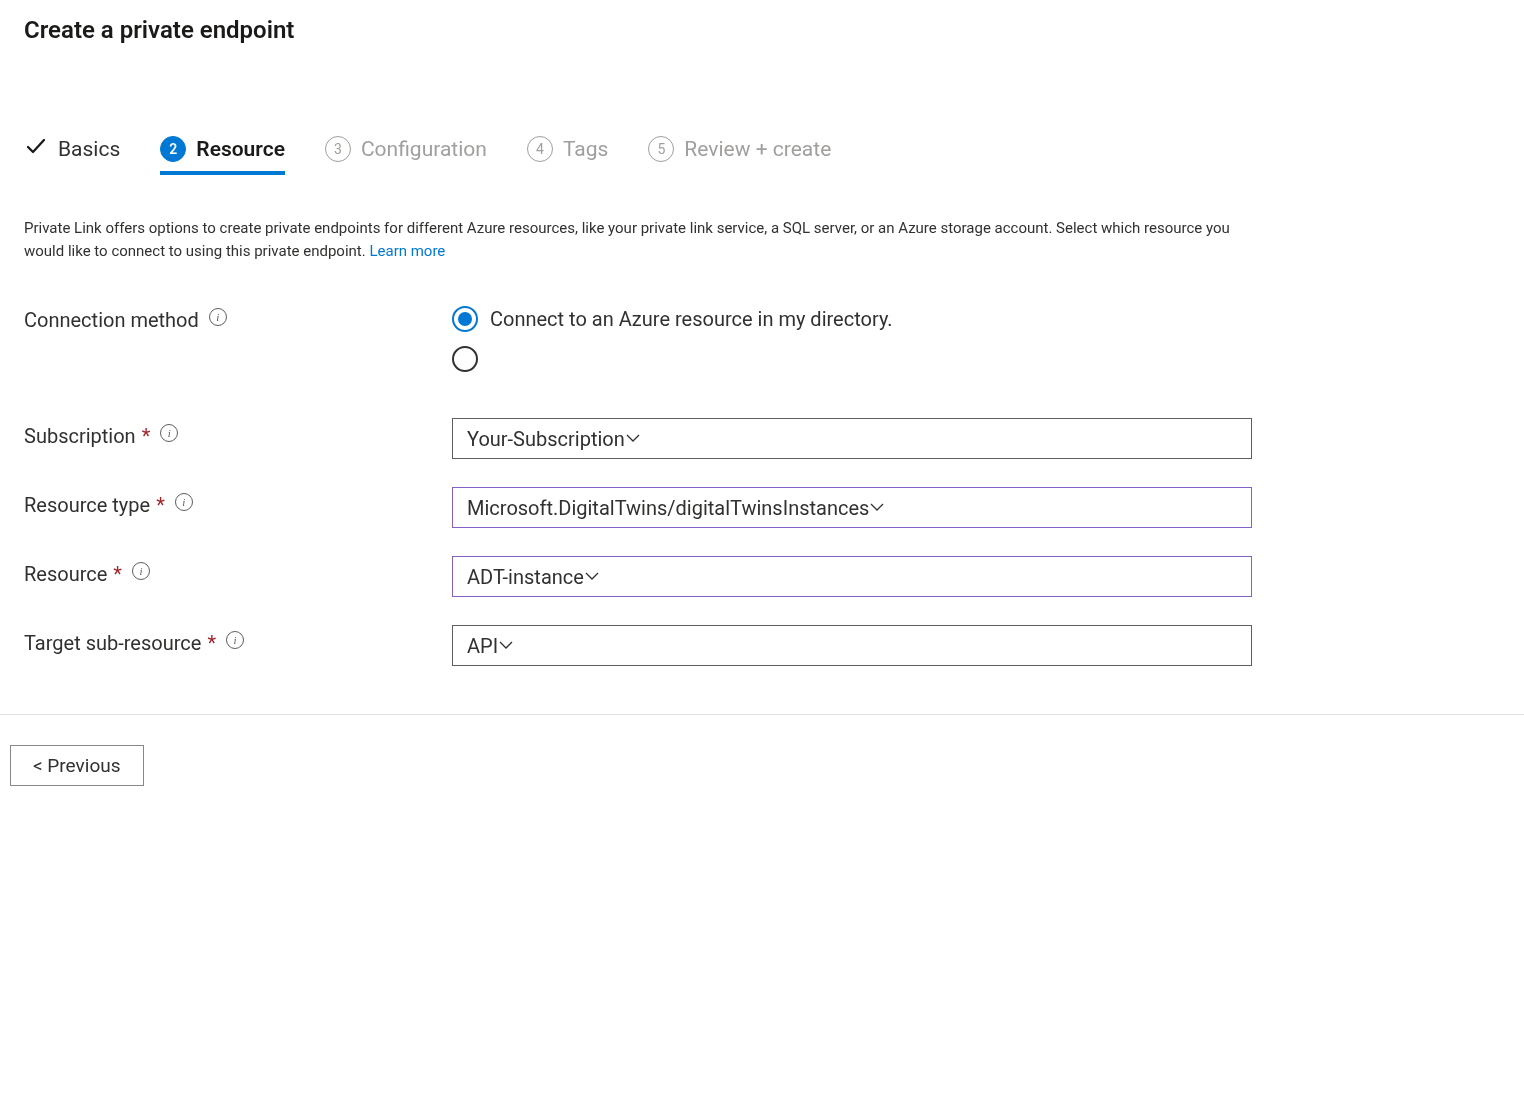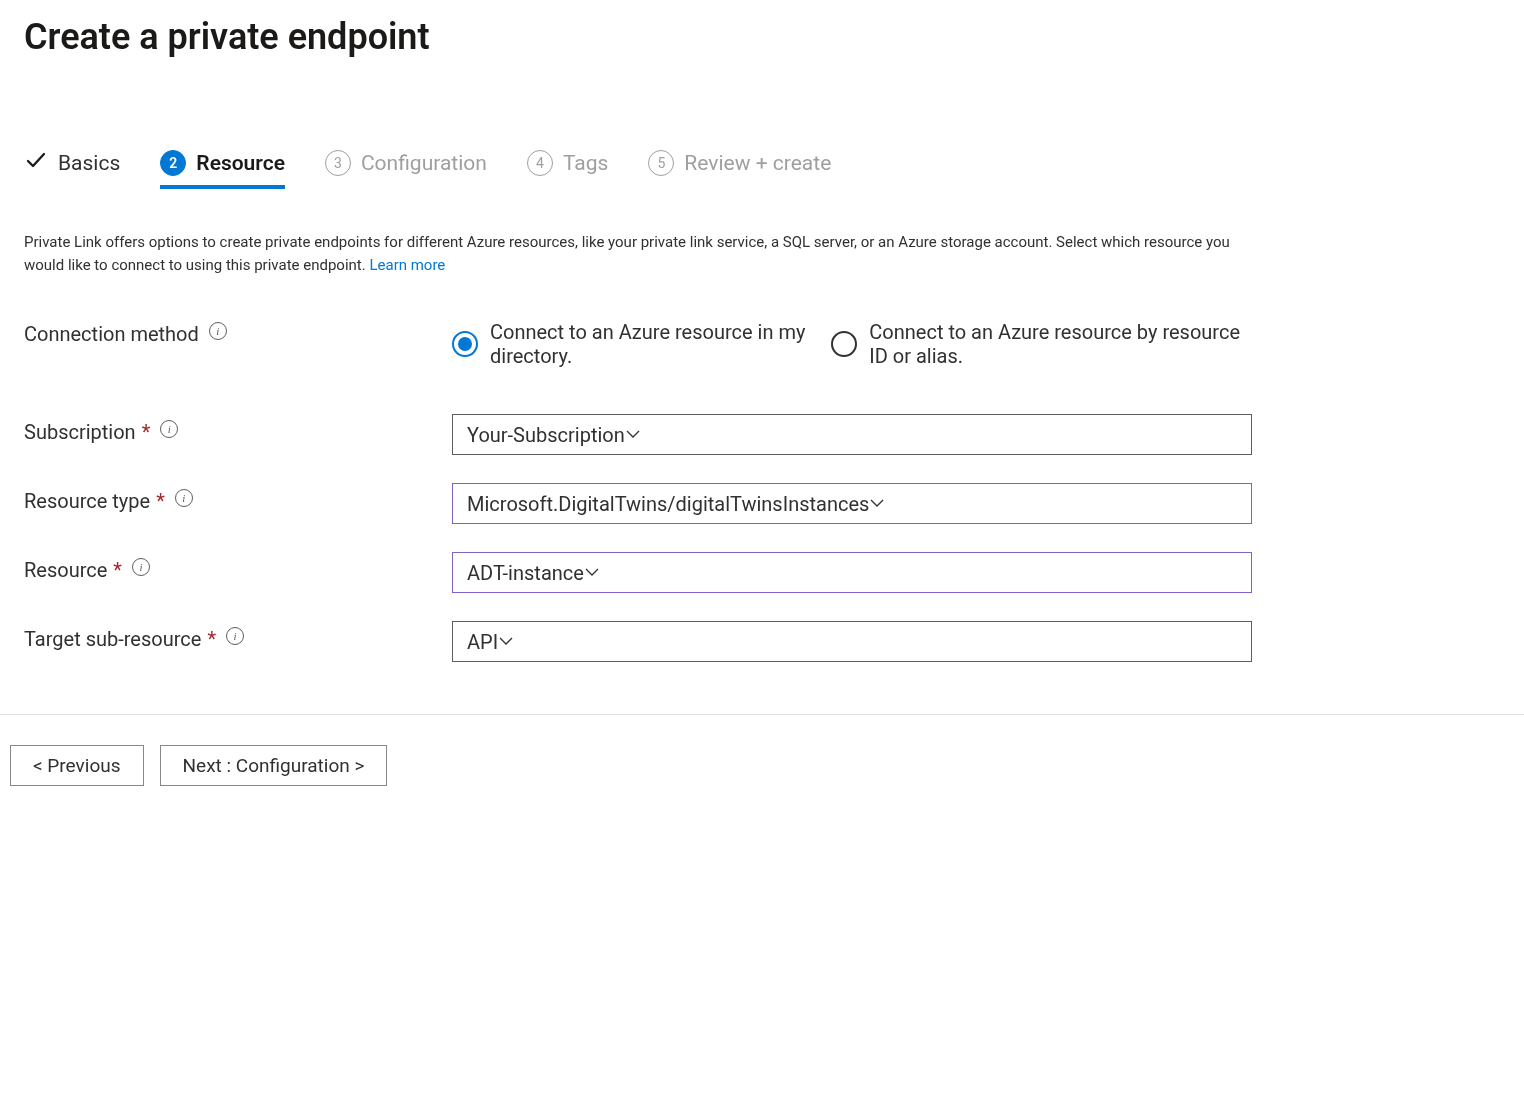--- a/index.html
+++ b/index.html
@@ -12,21 +12,21 @@
       background: #ffffff;
       color: #323130;
       padding: 0;
     }
     .page {
       padding: 12px 24px 0 24px;
       min-height: 810px;
       position: relative;
     }
     .page-title {
-      font-size: 36px;
+      font-size: 24px;
       font-weight: 600;
       color: #1b1a19;
       margin-bottom: 90px;
       margin-top: 4px;
     }
 
     
     .tabs {
       display: flex;
       gap: 40px;
@@ -124,21 +124,21 @@
       cursor: pointer;
     }
     .input-cell {
       flex: 1;
       max-width: 800px;
     }
 
     
     .radio-group {
       display: flex;
-      flex-direction: row;
+      flex-direction: column;
       gap: 14px;
     }
     .radio-option {
       display: flex;
       align-items: center;
       gap: 12px;
       cursor: pointer;
     }
     .radio-outer {
       width: 26px;
@@ -262,21 +262,20 @@
     <div class="input-cell">
       <div class="radio-group">
         <div class="radio-option selected">
           <span class="radio-outer">
               <span class="radio-inner"></span>
             </span>
           <span class="radio-label">Connect to an Azure resource in my directory.</span>
         </div>
         <div class="radio-option">
           <span class="radio-outer"></span>
-          <span class="radio-label">Connect to an Azure resource by resource ID or alias.</span>
         </div>
       </div>
     </div>
   </div>
 
   <div style="height:18px"></div>
 
   <div class="form-row">
     <div class="label-cell">
       <span>Subscription</span>
@@ -345,15 +344,14 @@
               <path d="M2 5 L8 11 L14 5" stroke="#323130" stroke-width="1.3" fill="none"></path>
             </svg>
         </span>
       </div>
     </div>
   </div>
 
   <div class="footer-divider"></div>
   <div class="footer-bar">
     <button class="btn">&lt; Previous</button>
-    <button class="btn">Next : Configuration &gt;</button>
   </div>
 </div>
 
 </body></html>

